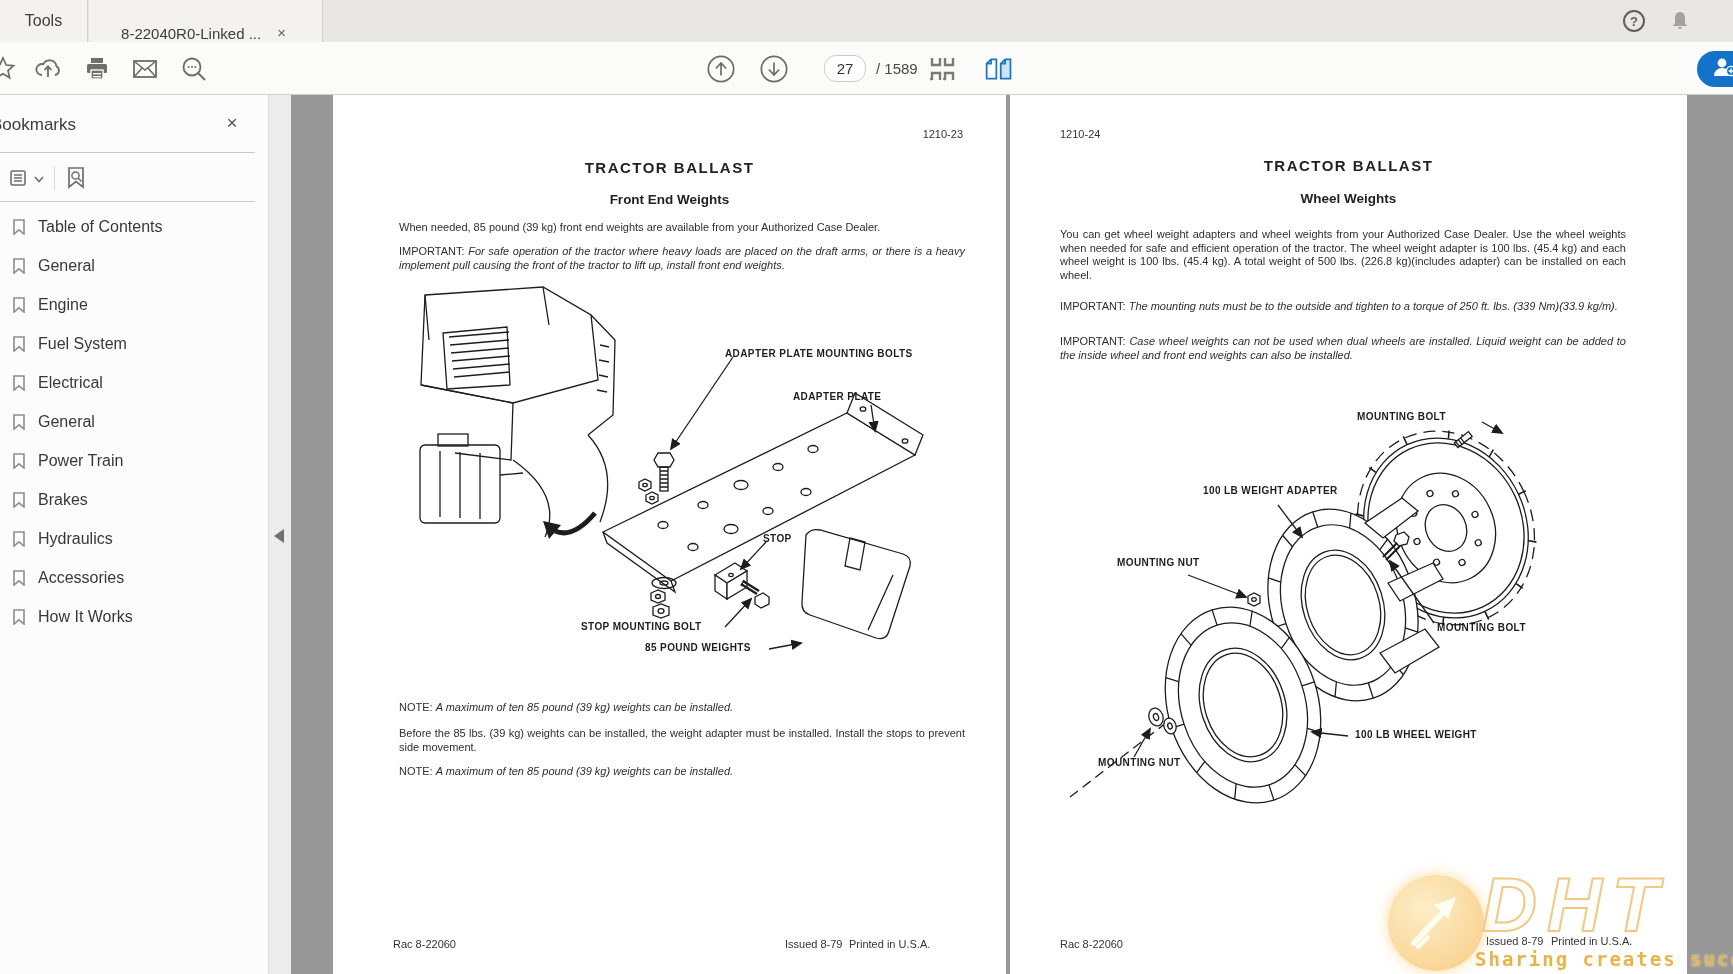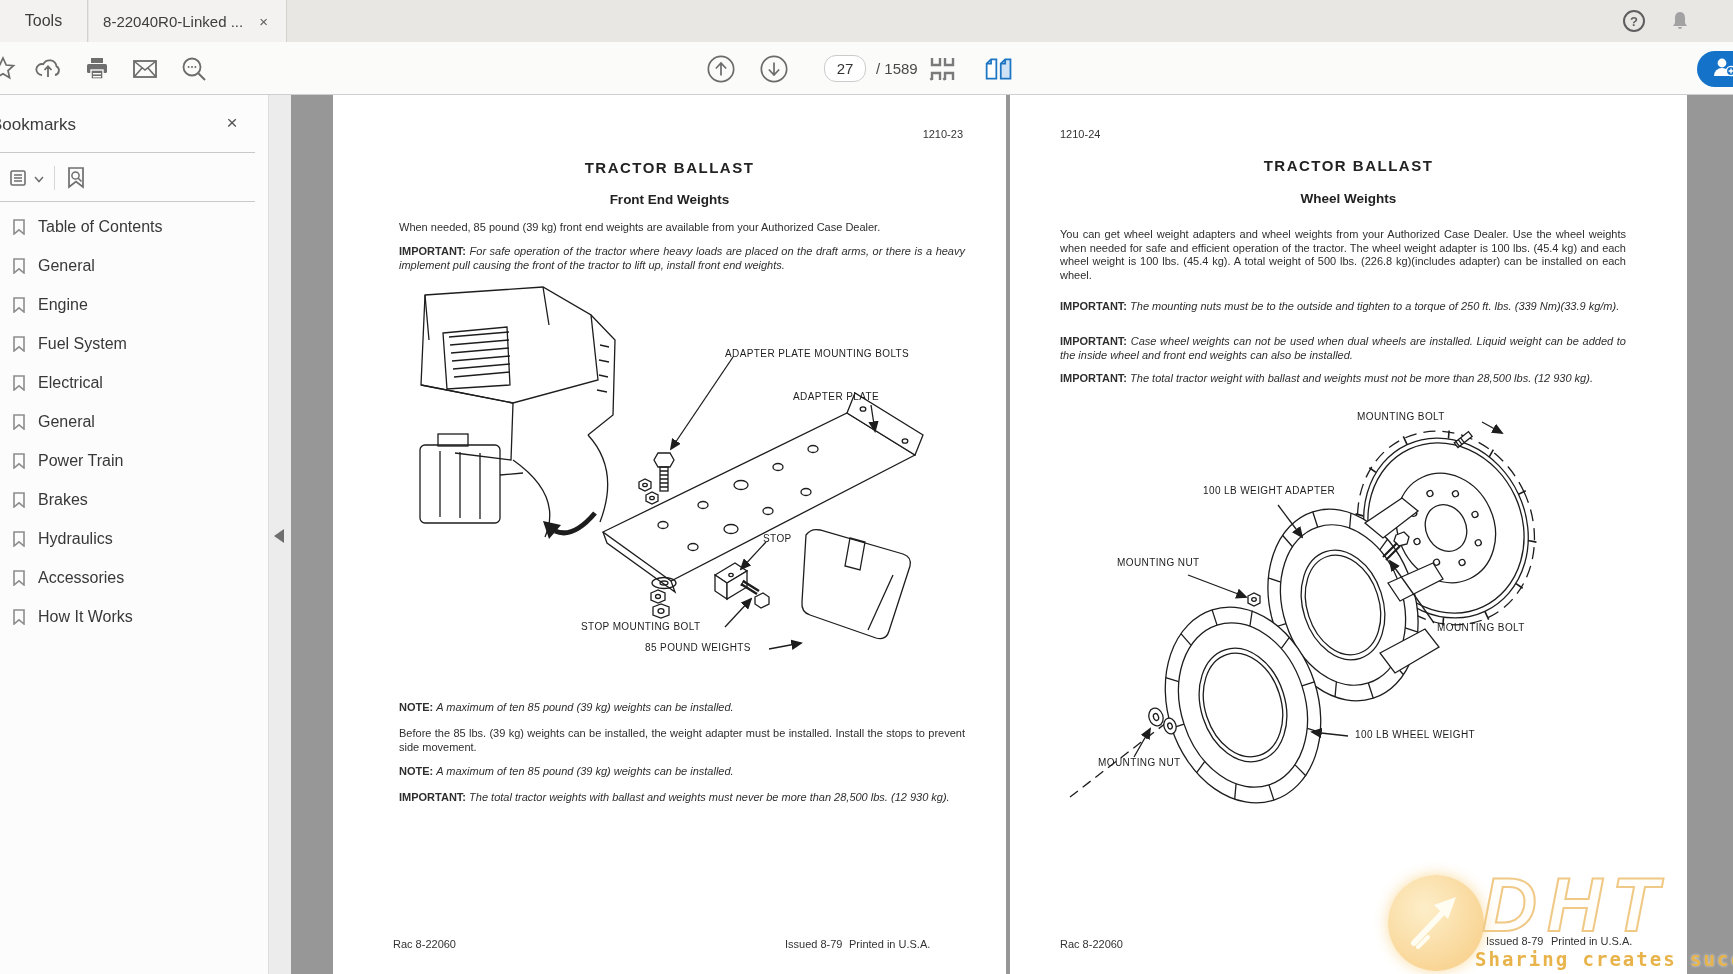--- a/index.html
+++ b/index.html
@@ -4,21 +4,21 @@
 <style>
   * { margin:0; padding:0; box-sizing:border-box; }
   body { background:#4a4a4a; font-family:"Liberation Sans", sans-serif; }
   .app { position:relative; width:1733px; height:974px; background:#979797; overflow:hidden; }
 
   
   .tabbar { position:absolute; left:0; top:0; width:1733px; height:42px; background:#e9e7e4; }
   .tab { position:absolute; top:0; height:42px; display:flex; align-items:center; justify-content:center;
          background:#f3f2f0; color:#3d3d3d; font-size:16px; cursor:default; }
   .tab.tools { left:0; width:88px; border-right:1px solid #d3d1ce; }
-  .tab.doc { left:89px; width:198px; border-right:1px solid #d3d1ce; font-size:15px; gap:12px; }
+  .tab.doc { left:89px; width:234px; border-right:1px solid #d3d1ce; font-size:15px; gap:12px;align-items:flex-end; }
   .tab .close { color:#5f5f5f; font-size:15px; line-height:1; padding:2px 4px; }
   .tabbar-icon { position:absolute; top:7px; width:28px; height:28px; display:flex; align-items:center; justify-content:center; }
 
   
   .toolbar { position:absolute; left:0; top:42px; width:1733px; height:53px; background:#fbfbfa; border-bottom:1px solid #cfcfcf; }
   .tbicon { position:absolute; top:12px; width:30px; height:30px; display:flex; align-items:center; justify-content:center; }
   .page-input { position:absolute; left:824px; top:13px; width:42px; height:27px; border:1px solid #cbcbcb;
                 border-radius:12px; background:#fff; text-align:center; font-size:15px; color:#333;
                 font-family:"Liberation Sans",sans-serif; }
   .page-total { position:absolute; left:876px; top:18px; font-size:15px; color:#4a4a4a; }
@@ -46,22 +46,22 @@
   .page { position:absolute; top:95px; height:879px; background:#ffffff; color:#2b2b2b; }
   .page-left { left:333px; width:673px; }
   .page-right { left:1010px; width:677px; }
   .pcode { position:absolute; font-size:11px; color:#333; }
   .doc-title { position:absolute; width:100%; text-align:center; font-size:15px; font-weight:bold; letter-spacing:1.5px; color:#222; }
   .doc-sub { position:absolute; width:100%; text-align:center; font-size:13.5px; font-weight:bold; color:#222; }
   .col { position:absolute; font-size:11px; line-height:13.5px; text-align:justify; color:#2e2e2e; }
   .pl .col { left:66px; width:566px; }
   .pr .col { left:50px; width:566px; }
   .imp em, .note em { font-style:italic; }
-  .lead { font-weight:bold; font-style:normal; }
-  .dlabel { position:absolute; font-size:10px; font-weight:normal; letter-spacing:0.4px; color:#1d1d1d; white-space:nowrap; }
+  .lead { font-weight:normal; font-style:normal; }
+  .dlabel { position:absolute; font-size:10px; font-weight:bold; letter-spacing:0.4px; color:#1d1d1d; white-space:nowrap; }
   .pfoot { position:absolute; font-size:11px; color:#333; white-space:nowrap; }
   .diagram { position:absolute; }
 
   
   .watermark { position:absolute; left:1380px; top:855px; width:360px; height:125px; pointer-events:none; }
   .wm-circle { position:absolute; left:8px; top:20px; width:96px; height:96px; border-radius:50%;
                background:radial-gradient(circle at 38% 35%, #fdeec9 0%, #f9d697 70%, #f6cd86 100%);
                box-shadow:0 0 14px rgba(250,216,150,0.9); }
   .wm-tagline { position:absolute; left:95px; top:93px; font-family:"DejaVu Sans Mono", monospace; font-weight:bold;
                 font-size:19px; letter-spacing:2px; color:#e8b34a; text-shadow:0 0 3px rgba(255,255,255,0.7); white-space:nowrap; }
@@ -365,45 +365,37 @@
 
     <div class="col note" style="top:606px;">
       <span class="lead">NOTE:</span>
       <em> <span>A maximum of ten 85 pound (39 kg) weights can be installed.</span></em>
     </div>
     <div class="col" style="top:632px;">Before the 85 lbs. (39 kg) weights can be installed, the weight adapter must be installed. Install the stops to prevent side movement.</div>
     <div class="col note" style="top:670px;">
       <span class="lead">NOTE:</span>
       <em> <span>A maximum of ten 85 pound (39 kg) weights can be installed.</span></em>
     </div>
-    <div class="col imp" style="top:696px;">
-      <span class="lead">IMPORTANT:</span>
-      <em> <span>The total tractor weights with ballast and weights must never be more than 28,500 lbs. (12 930 kg).</span></em>
-    </div>
     <div class="pfoot" style="left:60px; top:843px;">Rac 8-22060</div>
     <div class="pfoot" style="left:452px; top:843px;">Issued 8-79</div>
     <div class="pfoot" style="left:516px; top:843px;">Printed in U.S.A.</div>
   </div>
 
   <div class="page page-right pr">
     <div class="pcode" style="left:50px; top:33px;">1210-24</div>
     <div class="doc-title" style="top:62px;">TRACTOR BALLAST</div>
     <div class="doc-sub" style="top:96px;">Wheel Weights</div>
     <div class="col" style="top:133px;">You can get wheel weight adapters and wheel weights from your Authorized Case Dealer. Use the wheel weights when needed for safe and efficient operation of the tractor. The wheel weight adapter is 100 lbs. (45.4 kg) and each wheel weight is 100 lbs. (45.4 kg). A total weight of 500 lbs. (226.8 kg)(includes adapter) can be installed on each wheel.</div>
     <div class="col imp" style="top:205px;">
       <span class="lead">IMPORTANT:</span>
       <em> <span>The mounting nuts must be to the outside and tighten to a torque of 250 ft. lbs. (339 Nm)(33.9 kg/m).</span></em>
     </div>
     <div class="col imp" style="top:240px;">
       <span class="lead">IMPORTANT:</span>
       <em> <span>Case wheel weights can not be used when dual wheels are installed. Liquid weight can be added to the inside wheel and front end weights can also be installed.</span></em>
-    </div>
-    <div class="col imp" style="top:277px;">
-      <span class="lead">IMPORTANT:</span>
-      <em> <span>The total tractor weight with ballast and weights must not be more than 28,500 lbs. (12 930 kg).</span></em>
     </div>
 
     <svg class="diagram" style="left:40px; top:310px;" width="600" height="400" viewBox="0 0 600 400">
       <defs>
         <marker id="ah2" markerWidth="9" markerHeight="8" refX="7.5" refY="4" orient="auto">
             <path d="M0,0 L9,4 L0,8 Z" fill="#1d1d1d"></path>
           </marker>
       </defs>
       <g stroke="#1d1d1d" stroke-width="1.3" fill="none">
         <line x1="20" y1="392" x2="448" y2="62" stroke-dasharray="10 6"></line>

